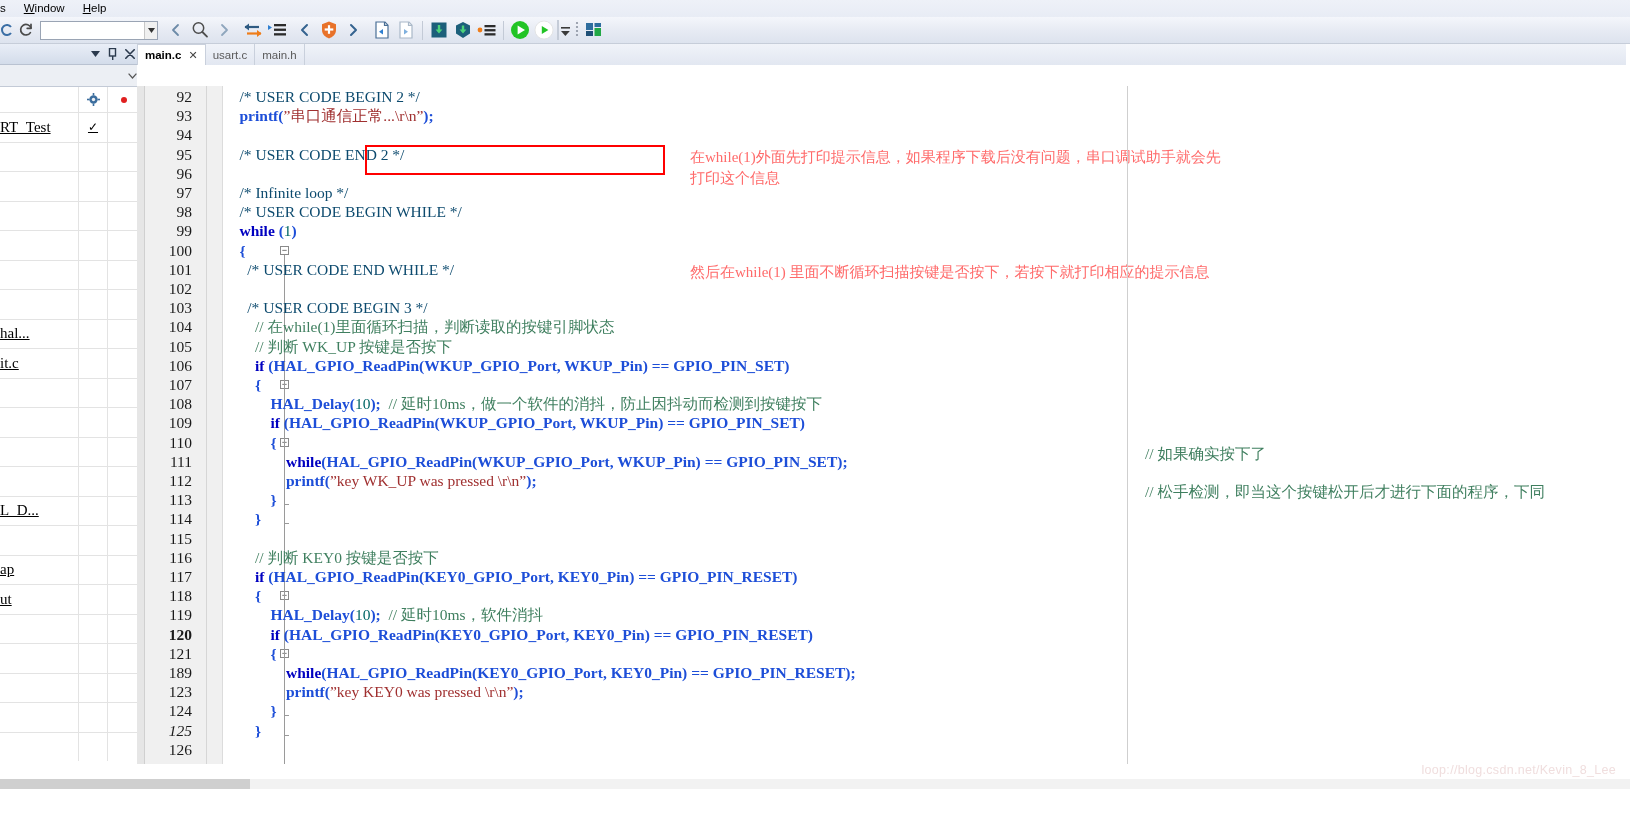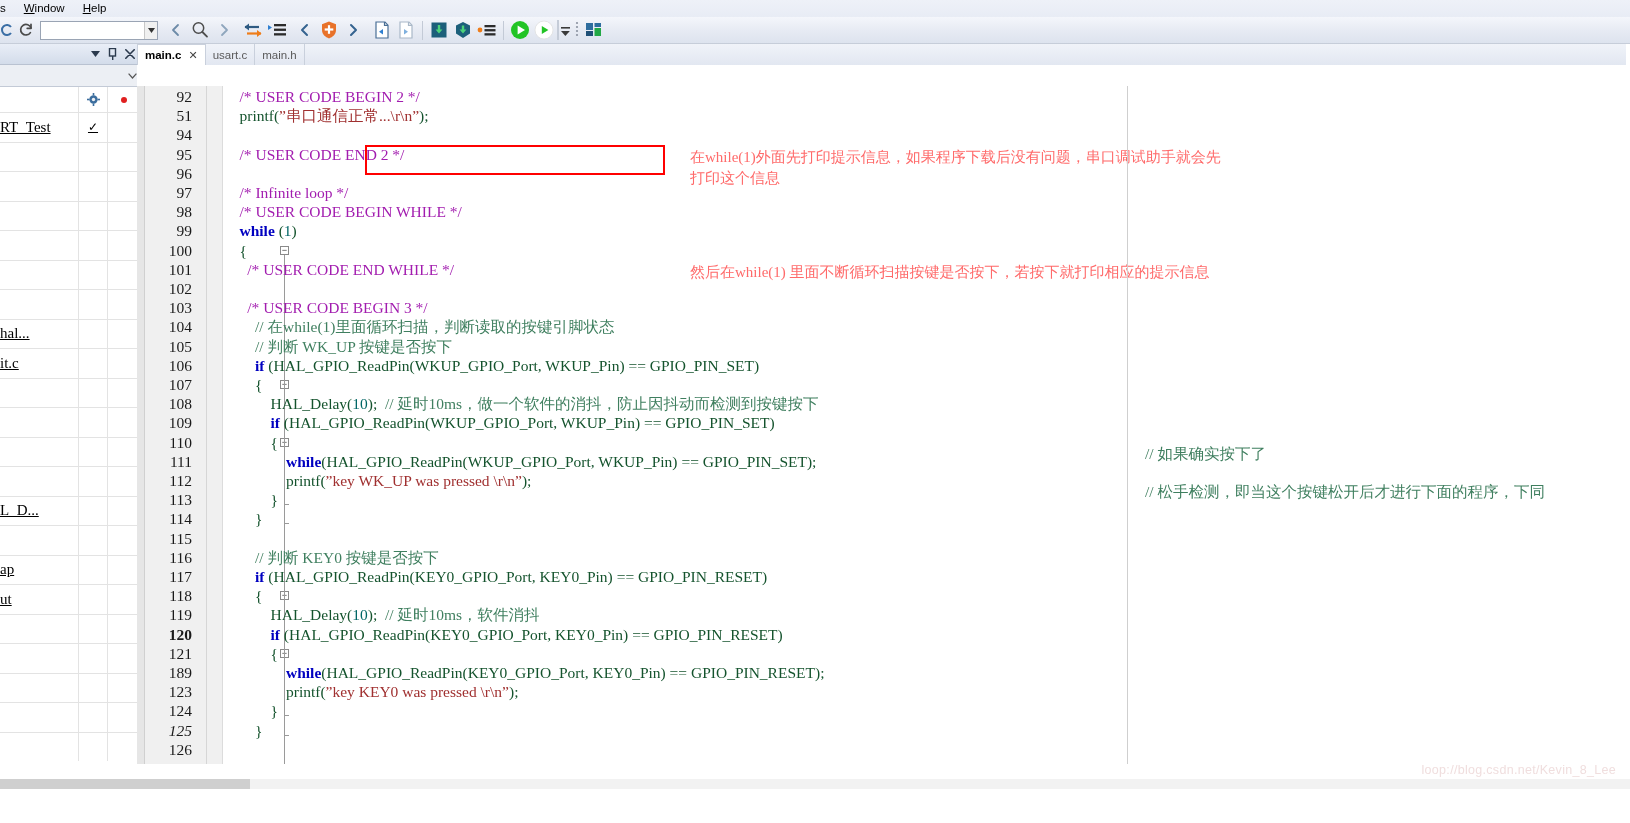--- a/index.html
+++ b/index.html
@@ -124,25 +124,25 @@
     position:absolute; left:77px; width:5px; height:1px; background:#9a9a9a;
   }
 
   #codearea {
     position:absolute; left:87px; top:0; width:1402px; height:678px;
     font-family:"Liberation Serif", serif; font-size:15.5px; line-height:19px;
     white-space:pre; color:#000;
   }
   .cl { position:absolute; left:0; white-space:pre; }
   .kw   { color:#0000c0; font-weight:bold; }
-  .cmt  { color:#a21caf; }
+  .cmt  { color:#0c4a6e; }
   .cmt2 { color:#3f7f5f; }
   .str  { color:#a03030; }
   .num  { color:#006666; }
-  .plain{ color:#14532d; }
+  .plain{ color:#1d4ed8;font-weight:bold; }
 
   .annot { position:absolute; color:#ff6a6a; font-family:"Liberation Serif", serif;
            font-size:15px; line-height:21px; white-space:pre; }
 
   #redbox {
     position:absolute; border:2.5px solid #ff0000; background:transparent;
   }
 
   #rightmargin { position:absolute; top:0; width:1px; background:#cfcfcf; }
 
@@ -519,21 +519,21 @@
         <span>main.h</span>
       </div>
     </div>
 
 
   <div id="codewrap">
     <div id="gutter">
       <div id="gutter-annot"></div>
       <div id="lnums">
           <div class="lnum" style="top: 1px;">92</div>
-          <div class="lnum" style="top: 20.2px;">51</div>
+          <div class="lnum" style="top: 20.2px;">93</div>
           <div class="lnum" style="top: 39.4px;">94</div>
           <div class="lnum" style="top: 58.6px;">95</div>
           <div class="lnum" style="top: 77.8px;">96</div>
           <div class="lnum" style="top: 97px;">97</div>
           <div class="lnum" style="top: 116.2px;">98</div>
           <div class="lnum" style="top: 135.4px;">99</div>
           <div class="lnum" style="top: 154.6px;">100</div>
           <div class="lnum" style="top: 173.8px;">101</div>
           <div class="lnum" style="top: 193px;">102</div>
           <div class="lnum" style="top: 212.2px;">103</div>

